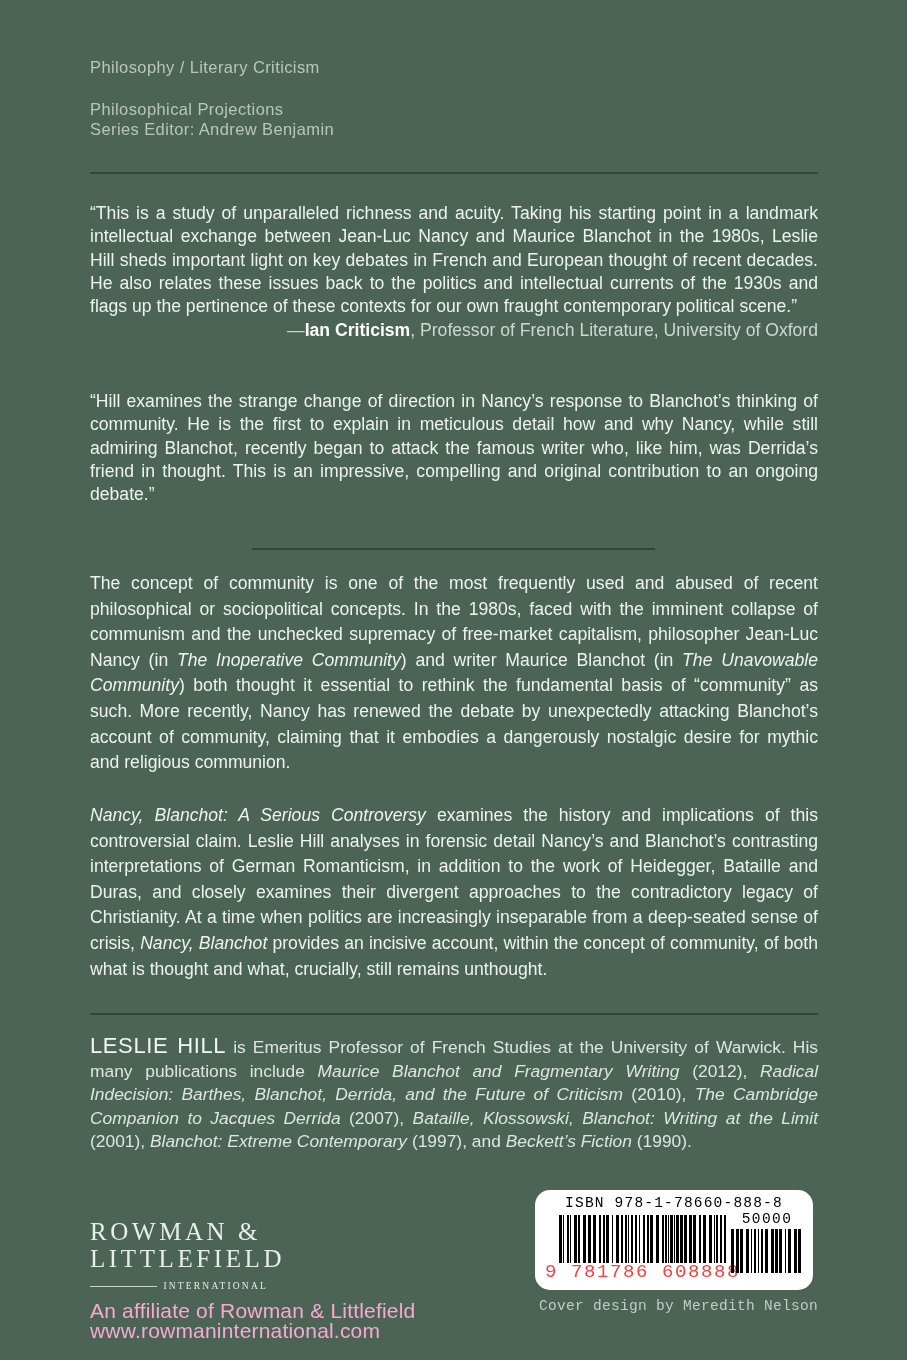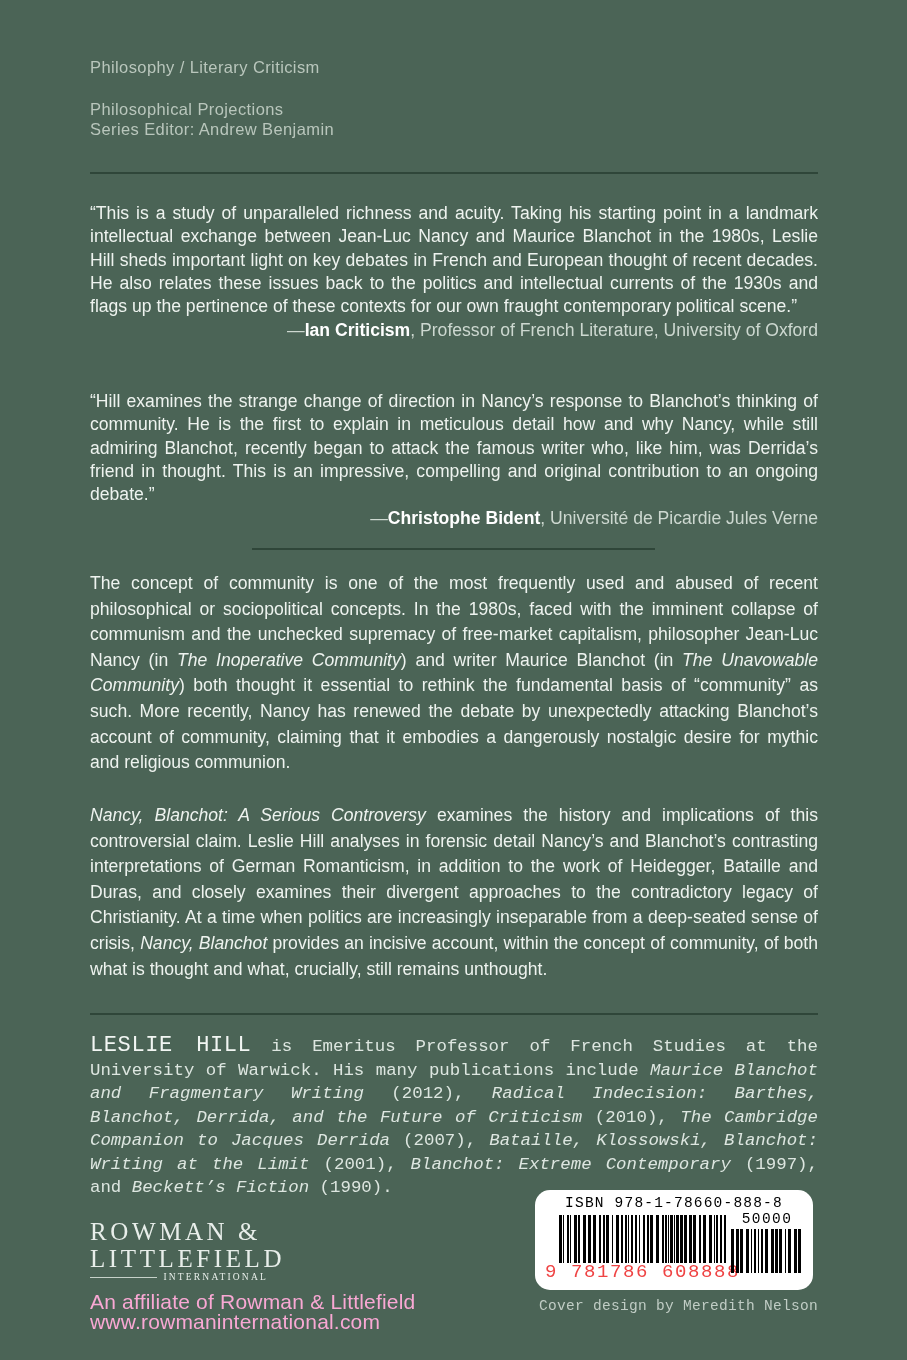--- a/index.html
+++ b/index.html
@@ -110,21 +110,21 @@
     left: 0;
     right: 0;
     top: 1034px;
     font-size: 17.4px;
     line-height: 23.5px;
     color: #dde6e0;
     text-align: justify;
     hyphens: auto;
     -webkit-hyphens: auto;
   }
-  .bio p { margin: 0; font-family: Liberation Mono, monospace; }
+  .bio p { margin: 0; }
   .bio .name {
     font-size: 22px;
     letter-spacing: 0.6px;
     color: #f2f6f3;
   }
 
   
   .pub {
     position: absolute;
     left: 0;
@@ -136,21 +136,21 @@
     font-size: 25px;
     letter-spacing: 3.6px;
     color: #e8eeea;
     line-height: 27px;
     white-space: nowrap;
   }
   .pub-intl-row {
     display: flex;
     align-items: center;
     width: 178px;
-    margin-top: 0;
+    margin-top: 9px;
   }
   .pub-intl-line {
     flex: 1 1 auto;
     height: 1px;
     background: #c6d1c9;
     margin-right: 6px;
   }
   .pub-intl {
     font-family: "Liberation Serif", serif;
     font-size: 9.5px;
@@ -254,21 +254,20 @@
 
     <div class="rule rule-top"></div>
 
     <div class="quote q1">
       <p>“This is a study of unparalleled richness and acuity. Taking his starting point in a landmark intellectual exchange between Jean-Luc Nancy and Maurice Blanchot in the 1980s, Leslie Hill sheds important light on key debates in French and European thought of recent decades. He also relates these issues back to the politics and intellectual currents of the 1930s and flags up the pertinence of these contexts for our own fraught contemporary political scene.”</p>
       <p class="attrib"><span>—</span><b>Ian Criticism</b><span>, Professor of French Literature, University of Oxford</span></p>
     </div>
 
     <div class="quote q2">
       <p>“Hill examines the strange change of direction in Nancy’s response to Blanchot’s thinking of community. He is the first to explain in meticulous detail how and why Nancy, while still admiring Blanchot, recently began to attack the famous writer who, like him, was Derrida’s friend in thought. This is an impressive, compelling and original contribution to an ongoing debate.”</p>
-      <p class="attrib"><span>—</span><b>Christophe Bident</b><span>, Université de Picardie Jules Verne</span></p>
     </div>
 
     <div class="rule rule-mid"></div>
 
     <div class="body b1">
       <p><span>The concept of community is one of the most frequently used and abused of recent philosophical or sociopolitical concepts. In the 1980s, faced with the imminent collapse of communism and the unchecked supremacy of free-market capitalism, philosopher Jean-Luc Nancy (in </span><i>The Inoperative Community</i><span>) and writer Maurice Blanchot (in </span><i>The Unavowable Community</i><span>) both thought it essential to rethink the fundamental basis of “community” as such. More recently, Nancy has renewed the debate by unexpectedly attacking Blanchot’s account of community, claiming that it embodies a dangerously nostalgic desire for mythic and religious communion.</span></p>
     </div>
 
     <div class="body b2">
       <p><i>Nancy, Blanchot: A Serious Controversy</i><span> examines the history and implications of this controversial claim. Leslie Hill analyses in forensic detail Nancy’s and Blanchot’s contrasting interpretations of German Romanticism, in addition to the work of Heidegger, Bataille and Duras, and closely examines their divergent approaches to the contradictory legacy of Christianity. At a time when politics are increasingly inseparable from a deep-seated sense of crisis, </span><i>Nancy, Blanchot</i><span> provides an incisive account, within the concept of community, of both what is thought and what, crucially, still remains unthought.</span></p>

